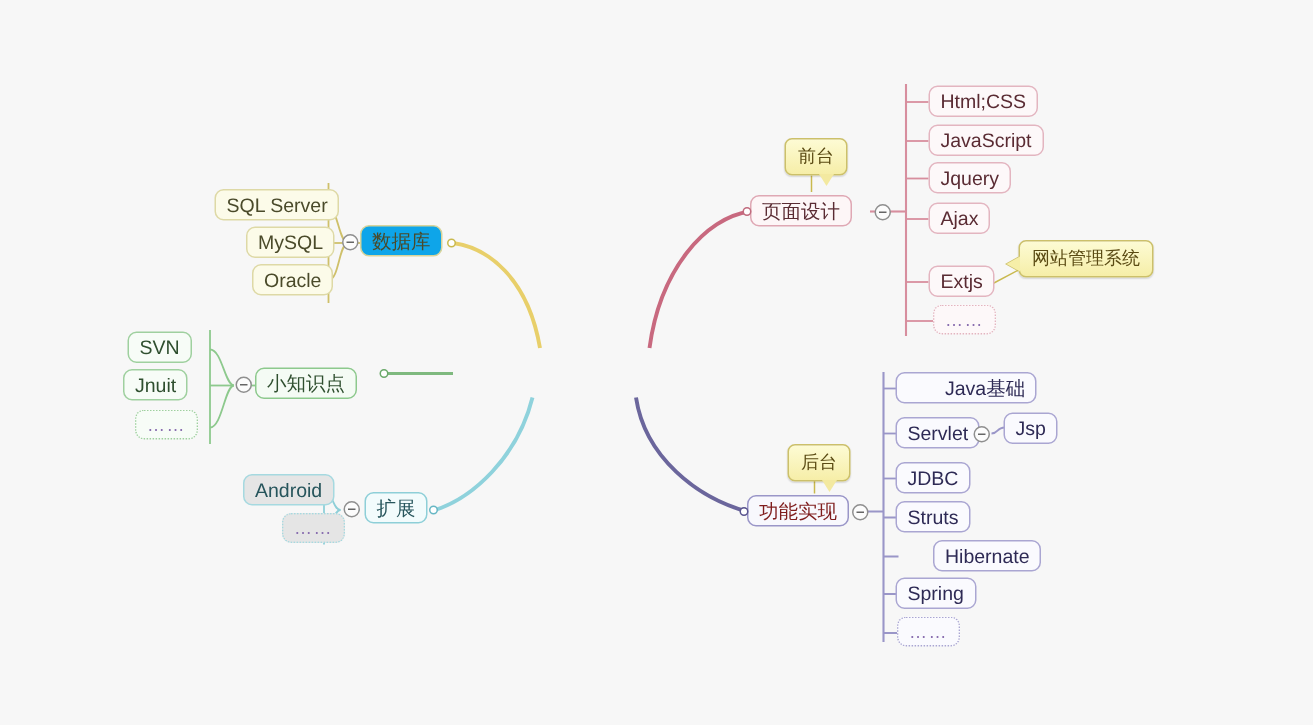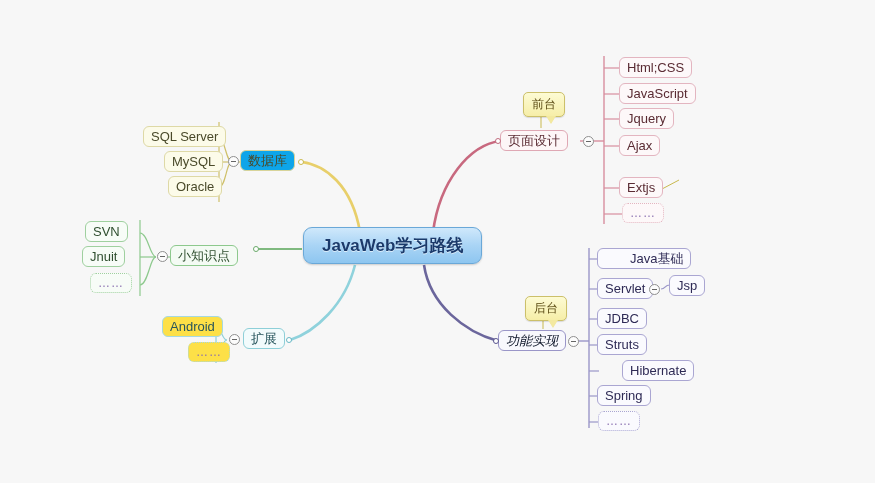--- a/index.html
+++ b/index.html
@@ -39,24 +39,24 @@
     box-shadow:0 1px 2px rgba(0,0,0,.18);
     text-shadow:0 1px 0 rgba(255,255,255,.6);
   }
 
   
   .c-yellow{border-color:#d8d49a;background:#0ea5e9;color:#4a4a2a;}
   .c-yellow-l{border-color:#ded9a6;background:#fcfbe9;color:#4a4a2a;}
   .c-green{border-color:#8dc98d;background:#f4fbf4;color:#2f4f2f;}
   .c-green-l{border-color:#9fd09f;background:#f7fcf7;color:#2f4f2f;}
   .c-cyan{border-color:#8ecfd8;background:#f2fbfc;color:#27555c;}
-  .c-cyan-l{border-color:#a6d9e0;background:#fde047;color:#27555c;}
+  .c-cyan-l{border-color:#a6d9e0;background:#e5e5e5;color:#27555c;}
   .c-pink{border-color:#dfa8b4;background:#fdf6f7;color:#5a2b33;}
   .c-pink-l{border-color:#e3b5c0;background:#fdf8f9;color:#5a2b33;}
-  .c-purple{border-color:#9a96c8;background:#f8f8fd;color:#0f172a;font-style:italic;}
+  .c-purple{border-color:#9a96c8;background:#f8f8fd;color:#7f1d1d;}
   .c-purple-l{border-color:#aaa6d2;background:#fafafe;color:#2e2a55;}
 
   .dotted{border-style:dotted;}
 
   .ellipsis{
     letter-spacing:1px;
     font-size:12px;
     color:#8a6fb0;
   }
 
@@ -181,21 +181,20 @@
     <path d="M589,422 L601,422" stroke="#9a96c8" stroke-width="1.2" fill="none"></path>
 
     <path d="M644,289 L650,289" stroke="#9a96c8" stroke-width="1.2" fill="none"></path>
     <path d="M661,289 C666,289 664,285 670,285" stroke="#9a96c8" stroke-width="1.2" fill="none"></path>
 
     <path d="M541,117 L541,128" stroke="#c9b94e" stroke-width="1" fill="none"></path>
     <path d="M543,317 L543,329" stroke="#c9b94e" stroke-width="1" fill="none"></path>
     <path d="M679,180 L662,189" stroke="#c9b94e" stroke-width="1" fill="none"></path>
   </svg>
 
-  <div class="node root" style="left:303px;top:227px;">JavaWeb学习路线</div>
 
   <div class="node c-yellow" style="left:240px;top:150px;">数据库</div>
   <div class="toggle" style="left:228px;top:156px;"></div>
   <div class="dot d-yellow" style="left:298px;top:159px;"></div>
 
   <div class="node c-yellow-l" style="left:143px;top:126px;">SQL Server</div>
   <div class="node c-yellow-l" style="left:164px;top:151px;">MySQL</div>
   <div class="node c-yellow-l" style="left:168px;top:176px;">Oracle</div>
 
   <div class="node c-green" style="left:170px;top:245px;">小知识点</div>
@@ -222,20 +221,24 @@
     <span class="tail"></span>
   </div>
 
   <div class="node c-pink-l" style="left:619px;top:57px;">Html;CSS</div>
   <div class="node c-pink-l" style="left:619px;top:83px;">JavaScript</div>
   <div class="node c-pink-l" style="left:619px;top:108px;">Jquery</div>
   <div class="node c-pink-l" style="left:619px;top:135px;">Ajax</div>
   <div class="node c-pink-l" style="left:619px;top:177px;">Extjs</div>
   <div class="node c-pink-l ellipsis dotted" style="left:622px;top:203px;">……</div>
 
+  <div class="callout left" style="left:679px;top:160px;">
+    <span>网站管理系统</span>
+    <span class="tail"></span>
+  </div>
 
   <div class="node c-purple" style="left:498px;top:330px;">功能实现</div>
   <div class="toggle" style="left:568px;top:336px;"></div>
   <div class="dot d-purple" style="left:493px;top:338px;"></div>
 
   <div class="callout down" style="left:525px;top:296px;">
     <span>后台</span>
     <span class="tail"></span>
   </div>
 

